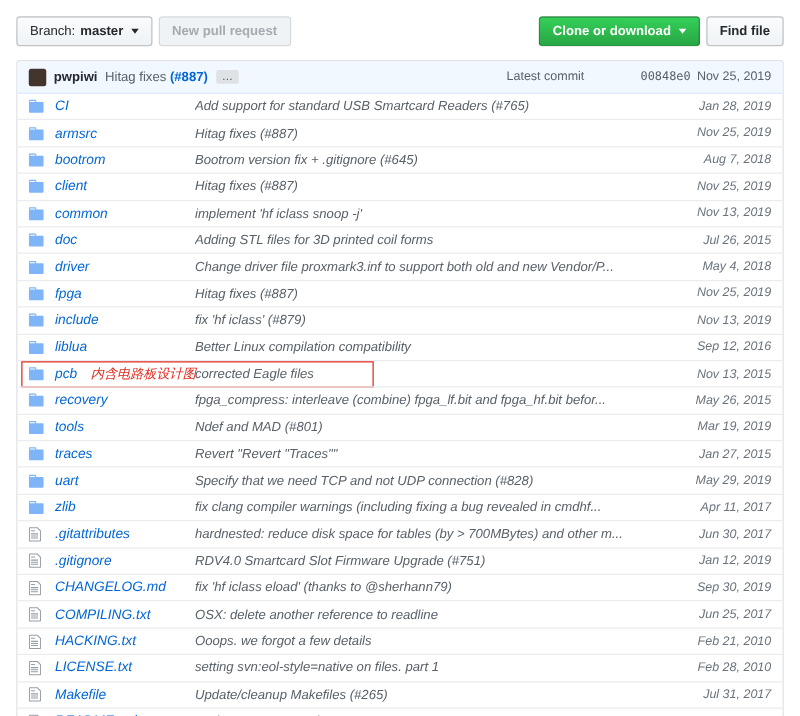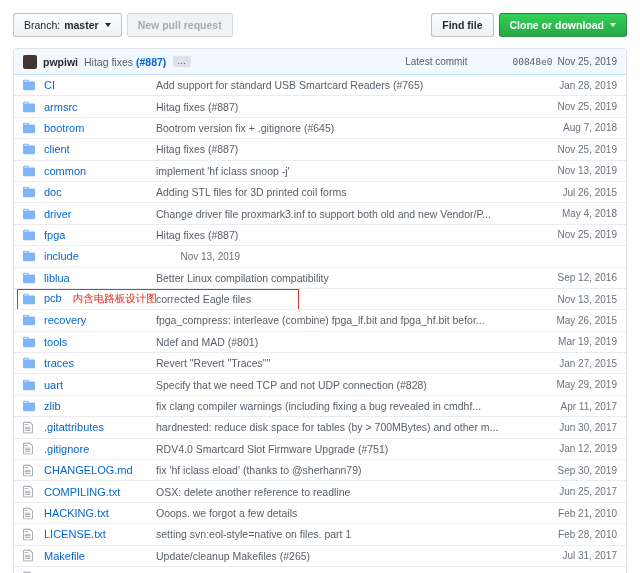--- a/index.html
+++ b/index.html
@@ -50,21 +50,21 @@
     margin-left: 7px; height: 11px; padding: 0 4px;
     font-size: 9px; line-height: 7px; letter-spacing: 1px; color: #444d56;
     background: #dfe2e5; border: none; border-radius: 2px; cursor: pointer;
   }
   .latest { margin-left: auto; display: flex; align-items: center; gap: 5px; font-size: 10px; color: #586069; }
   .hash { font-family: "DejaVu Sans Mono", monospace; font-size: 9.5px; color: #586069; text-decoration: none; cursor: pointer; margin-left: 40px; }
 
   
   .file-row {
     position: relative; display: flex; align-items: center;
-    height: 20.4px; border-top: 1px solid #eaecef; font-size: 10.5px;
+    height: 20.4px; border-top: 1px solid #eaecef; font-size: 10.5px; font-style: italic;
   }
   .file-row:first-child { border-top: none; }
   .icon-cell { width: 21px; padding-left: 9px; display: flex; align-items: center; flex: none; }
   .dir-icon path { fill: var(--folder-blue, #7fb5f8); }
   .doc-icon path { fill: #959da5; }
   .name-cell { width: 112px; flex: none; white-space: nowrap; overflow: visible; }
   a.name { color: var(--link-blue, #0366d6); text-decoration: none; font-size: 11px; cursor: pointer; }
   .annotation { display: none; color: var(--annotation-red, #e12b1f); margin-left: 8px; font-size: 10.5px; }
   .msg-cell { flex: 1; min-width: 0; overflow: hidden; white-space: nowrap; }
   a.msg { color: #586069; text-decoration: none; cursor: pointer; }
@@ -84,25 +84,25 @@
 <div class="page">
 
   <div class="toolbar">
     <button type="button" class="btn">
       <span class="lite">Branch:</span>
       <span>master</span>
       <span class="caret"></span>
     </button>
     <button type="button" class="btn disabled">New pull request</button>
     <div class="spacer"></div>
-    <button type="button" class="btn">Find file</button>
     <button type="button" class="btn green">
       <span>Clone or download</span>
       <span class="caret"></span>
     </button>
+    <button type="button" class="btn">Find file</button>
   </div>
 
   <div class="filebox">
 
     <div class="commit-bar">
       <span class="avatar"></span>
       <a class="author">pwpiwi</a>
       <a class="commit-msg"><span>Hitag fixes</span> <span class="issue">(#887)</span></a>
       <button type="button" class="ellipsis-btn">…</button>
       <span class="latest">
@@ -253,20 +253,23 @@
     <span class="icon-cell">
       <svg class="dir-icon" viewBox="0 0 14 16" width="12" height="14" aria-hidden="true">
               <path d="M13 4H7V3c0-.66-.31-1-1-1H1c-.55 0-1 .45-1 1v10c0 .55.45 1 1 1h12c.55 0 1-.45 1-1V5c0-.55-.45-1-1-1zM6 4H1V3h5v1z"></path>
             </svg>
 
     </span>
     <span class="name-cell">
       <a class="name">include</a>
       
     </span>
+    <span class="msg-cell">
+      <a class="msg">fix 'hf iclass' (#879)</a>
+    </span>
     <span class="date-cell">Nov 13, 2019</span>
 
   </div>
         <div class="file-row is-dir">
     <span class="icon-cell">
       <svg class="dir-icon" viewBox="0 0 14 16" width="12" height="14" aria-hidden="true">
               <path d="M13 4H7V3c0-.66-.31-1-1-1H1c-.55 0-1 .45-1 1v10c0 .55.45 1 1 1h12c.55 0 1-.45 1-1V5c0-.55-.45-1-1-1zM6 4H1V3h5v1z"></path>
             </svg>
 
     </span>

